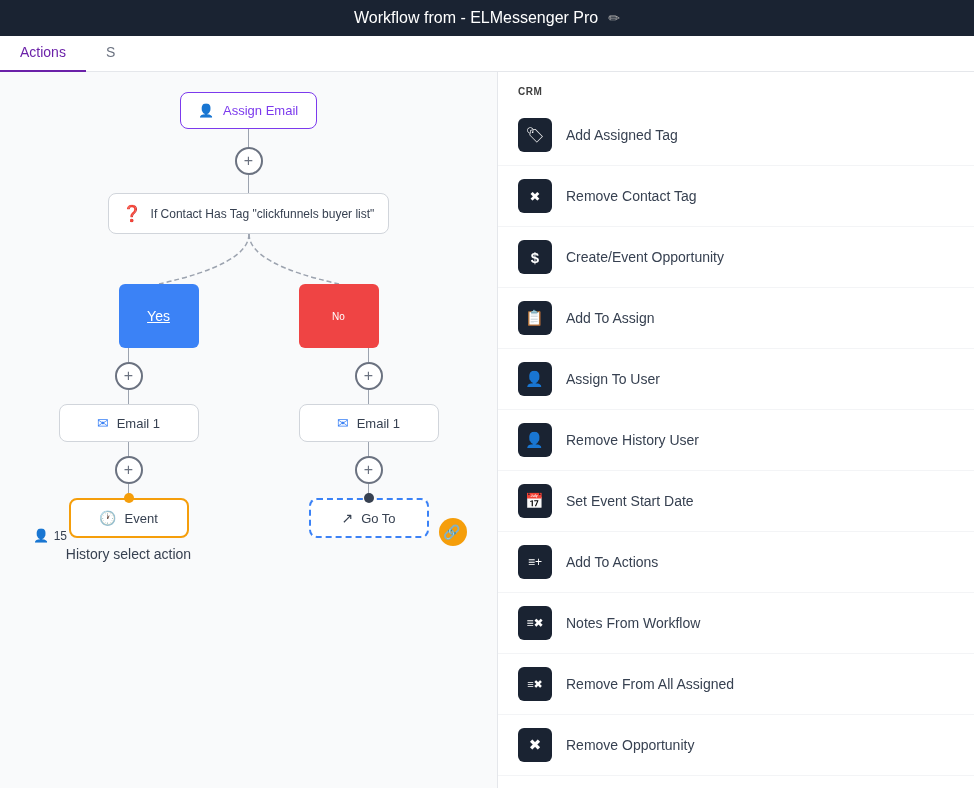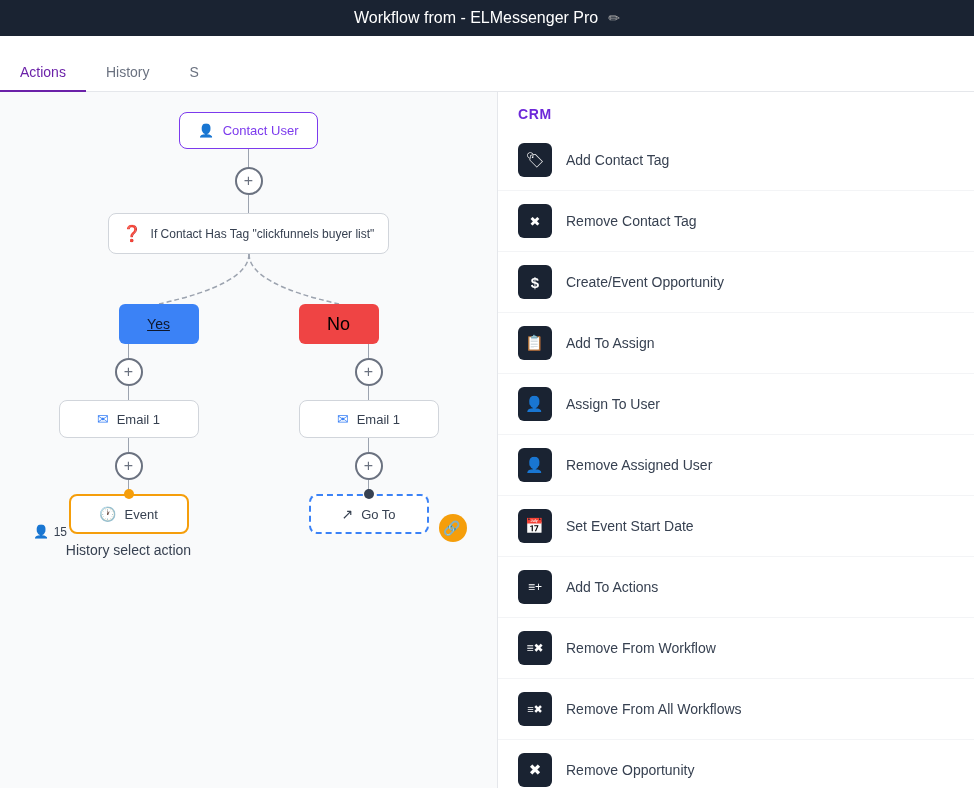--- a/index.html
+++ b/index.html
@@ -26,21 +26,21 @@
       font-size: 14px;
       cursor: pointer;
     }
 
     
     .tab-bar {
       display: flex;
       border-bottom: 1px solid #e5e7eb;
       background: #fff;
       flex-shrink: 0;
-      height: 56px;
+      height: 36px;
       align-items: flex-end;
     }
     .tab {
       padding: 10px 20px;
       font-size: 14px;
       color: #6b7280;
       cursor: pointer;
       border-bottom: 2px solid transparent;
       margin-bottom: -1px;
     }
@@ -143,38 +143,38 @@
     }
 
     .condition-icon {
       color: #9ca3af;
       font-size: 16px;
       flex-shrink: 0;
     }
 
     .branch-btn-yes {
       background: #3b82f6;
-      color: #0f172a;
+      color: #ffffff;
       border: none;
       border-radius: 6px;
-      padding: 12px 24px;
+      padding: 24px 24px;
       font-size: 14px;
       font-weight: 500;
       cursor: pointer;
       min-width: 80px;
       text-decoration: underline;
     }
 
     .branch-btn-no {
       background: #ef4444;
-      color: #000000;
+      color: #ffffff;
       border: none;
       border-radius: 6px;
       padding: 8px 24px;
-      font-size: 18px;
+      font-size: 10px;
       font-weight: 500;
       cursor: pointer;
       min-width: 80px;
     }
 
     .email-node {
       border: 1.5px solid #d1d5db;
       border-radius: 8px;
       padding: 10px 18px;
       background: #fff;
@@ -286,23 +286,23 @@
     
     .crm-panel {
       flex: 1;
       border-left: 1px solid #e5e7eb;
       overflow-y: auto;
       background: #fff;
     }
 
     .crm-section-header {
       padding: 14px 20px 8px;
-      font-size: 14px;
+      font-size: 10px;
       font-weight: 600;
-      color: #6d28d9;
+      color: #404040;
       letter-spacing: 0.05em;
       text-transform: uppercase;
     }
 
     .crm-item {
       display: flex;
       align-items: center;
       gap: 14px;
       padding: 13px 20px;
       border-bottom: 1px solid #f3f4f6;
@@ -338,33 +338,32 @@
 </head>
 <body>
 
 <div class="header">
   <span class="header-title">Workflow from - ELMessenger Pro</span>
   <span class="header-edit-icon">✏</span>
 </div>
 
 <div class="tab-bar">
   <div class="tab active">Actions</div>
-  <div class="tab">History</div>
   <div class="tab">S</div>
 </div>
 
 <div class="main">
 
   <div class="canvas">
     <div class="canvas-inner">
 
       <div class="node">
         <div class="node-box node-assign-user">
           <span>👤</span>
-          <span>Contact User</span>
+          <span>Assign Email</span>
         </div>
       </div>
 
       <div class="connector" style="height:18px;"></div>
       <div class="add-btn">+</div>
       <div class="connector" style="height:18px;"></div>
 
       <div class="node">
         <div class="condition-node">
           <span class="condition-icon">❓</span>
@@ -439,21 +438,21 @@
     </div>
   </div>
 
   <div class="crm-panel">
     <div class="crm-section-header">CRM</div>
 
     <div>
 
       <div class="crm-item">
         <div class="crm-item-icon">🏷</div>
-        <span class="crm-item-label">Add Contact Tag</span>
+        <span class="crm-item-label">Add Assigned Tag</span>
       </div>
 
       <div class="crm-item">
         <div class="crm-item-icon" style="font-size:13px;">✖</div>
         <span class="crm-item-label">Remove Contact Tag</span>
       </div>
 
       <div class="crm-item">
         <div class="crm-item-icon" style="font-weight:bold;">$</div>
         <span class="crm-item-label">Create/Event Opportunity</span>
@@ -464,41 +463,41 @@
         <span class="crm-item-label">Add To Assign</span>
       </div>
 
       <div class="crm-item">
         <div class="crm-item-icon">👤</div>
         <span class="crm-item-label">Assign To User</span>
       </div>
 
       <div class="crm-item">
         <div class="crm-item-icon">👤</div>
-        <span class="crm-item-label">Remove Assigned User</span>
+        <span class="crm-item-label">Remove History User</span>
       </div>
 
       <div class="crm-item">
         <div class="crm-item-icon">📅</div>
         <span class="crm-item-label">Set Event Start Date</span>
       </div>
 
       <div class="crm-item">
         <div class="crm-item-icon" style="font-size:12px;">≡+</div>
         <span class="crm-item-label">Add To Actions</span>
       </div>
 
       <div class="crm-item">
         <div class="crm-item-icon" style="font-size:12px;">≡✖</div>
-        <span class="crm-item-label">Remove From Workflow</span>
+        <span class="crm-item-label">Notes From Workflow</span>
       </div>
 
       <div class="crm-item">
         <div class="crm-item-icon" style="font-size:11px;">≡✖</div>
-        <span class="crm-item-label">Remove From All Workflows</span>
+        <span class="crm-item-label">Remove From All Assigned</span>
       </div>
 
       <div class="crm-item">
         <div class="crm-item-icon">✖</div>
         <span class="crm-item-label">Remove Opportunity</span>
       </div>
 
     </div>
   </div>
 

